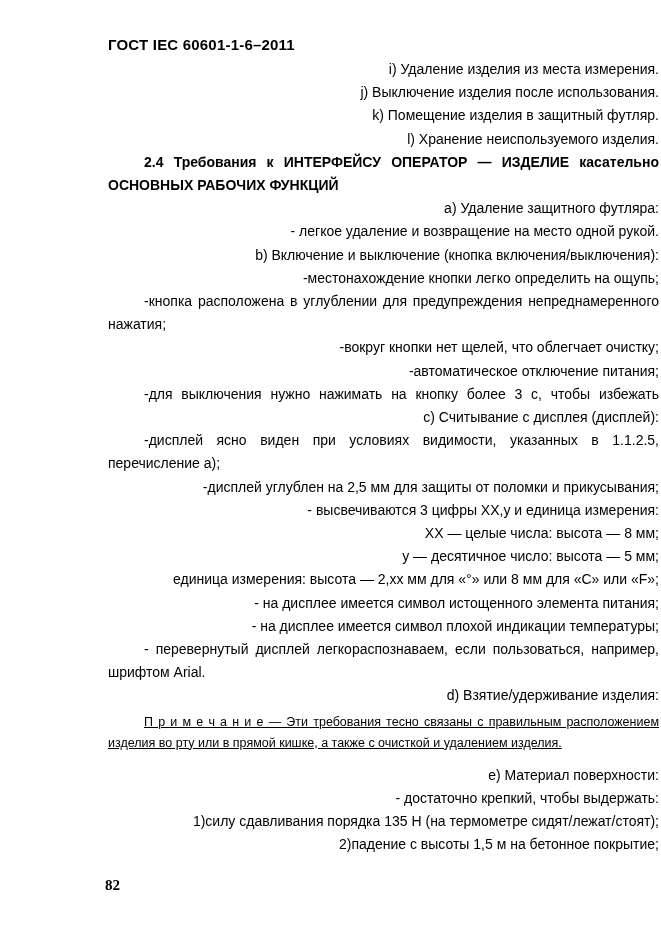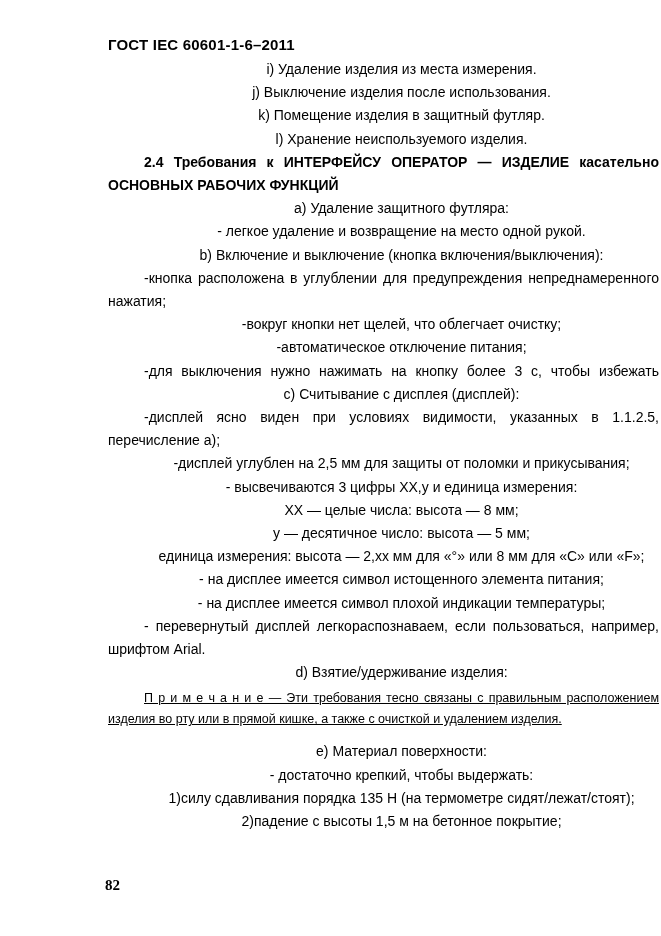--- a/index.html
+++ b/index.html
@@ -26,21 +26,21 @@
     position: absolute;
     left: 60px;
     top: 58px;
     width: 551px;
   }
   .para {
     margin: 0;
     font-size: 14px;
     line-height: 23.2px;
     text-indent: 36px;
-    text-align: center;
+    text-align: right;
   }
   
   .j1 {
     text-align: justify;
     text-align-last: justify;
   }
   
   .j2 {
     text-indent: 0;
     text-align: left;
@@ -77,20 +77,21 @@
     <p class="para">j) Выключение изделия после использования.</p>
     <p class="para">k) Помещение изделия в защитный футляр.</p>
     <p class="para">l) Хранение неиспользуемого изделия.</p>
 
     <div class="para j1 heading">2.4 Требования к ИНТЕРФЕЙСУ ОПЕРАТОР — ИЗДЕЛИЕ касательно</div>
     <div class="para j2 heading">ОСНОВНЫХ РАБОЧИХ ФУНКЦИЙ</div>
 
     <p class="para">a) Удаление защитного футляра:</p>
     <p class="para">- легкое удаление и возвращение на место одной рукой.</p>
     <p class="para">b) Включение и выключение (кнопка включения/выключения):</p>
+    <p class="para">-местонахождение кнопки легко определить на ощупь;</p>
 
     <div class="para j1">-кнопка расположена в углублении для предупреждения непреднамеренного</div>
     <div class="para j2">нажатия;</div>
 
     <p class="para">-вокруг кнопки нет щелей, что облегчает очистку;</p>
     <p class="para">-автоматическое отключение питания;</p>
 
     <div class="para j1">-для выключения нужно нажимать на кнопку более 3 с, чтобы избежать</div>
 
     <p class="para">c) Считывание с дисплея (дисплей):</p>

